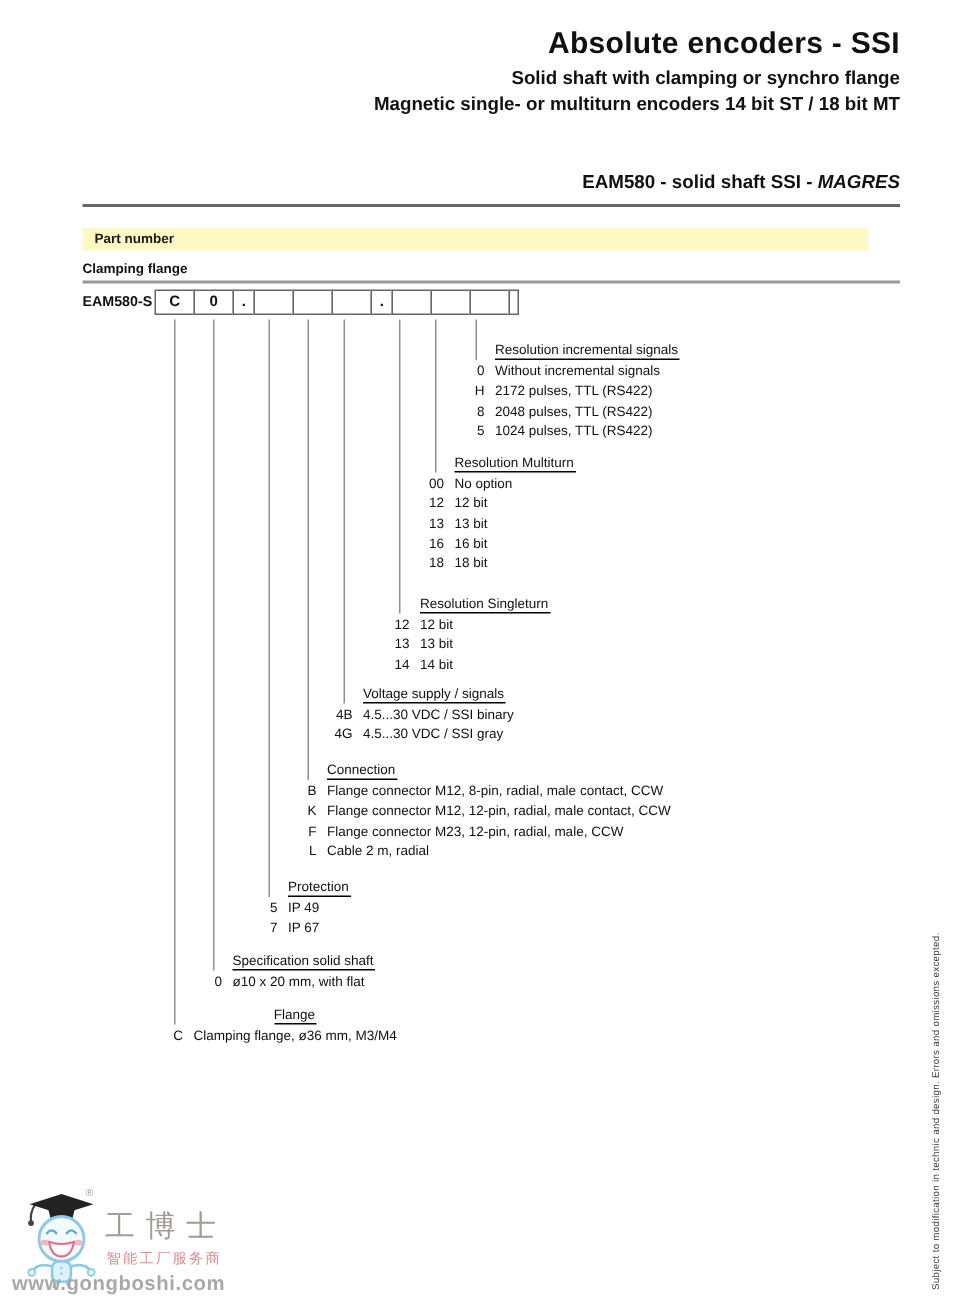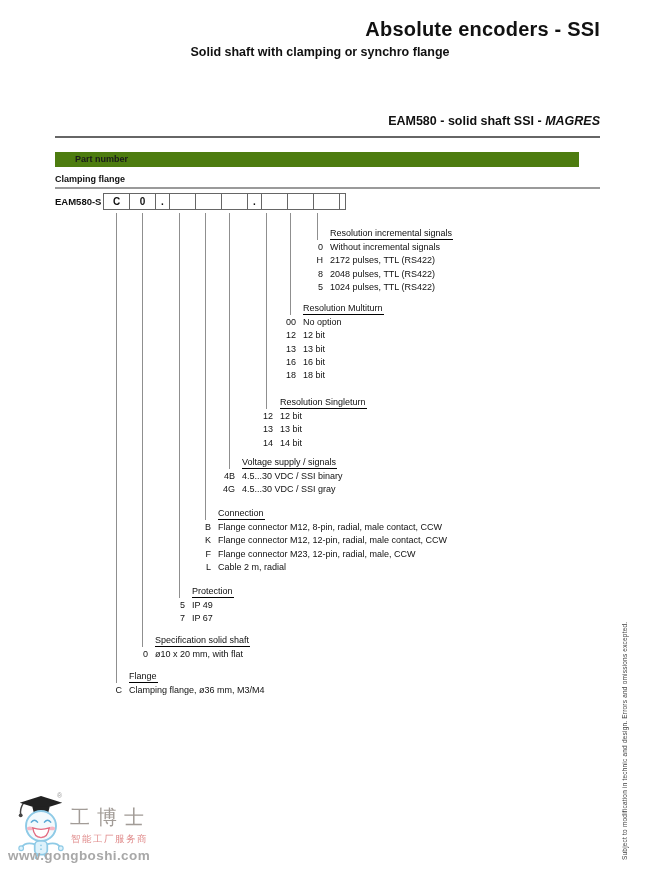--- a/index.html
+++ b/index.html
@@ -9,22 +9,22 @@
   }
   .abs { position:absolute; }
   .rt { text-align:right; }
   .title { font-size:20px; font-weight:bold; line-height:22px; letter-spacing:0.2px; }
   .subtitle { font-size:12.5px; font-weight:bold; line-height:15px; }
   .product-line { font-size:12.5px; font-weight:bold; }
   .product-line .it { font-style:italic; }
   .hrule { position:absolute; background:#666; }
   .graybar {
     position:absolute; left:55px; top:152px; width:524px; height:15px;
-    background:#4d7c0f; font-size:9px; font-weight:bold; line-height:15px;
-    padding-left:20px; box-sizing:border-box; color:#1a1a1a;
+    background:#fef9c3; font-size:9px; font-weight:bold; line-height:15px;
+    padding-left:8px; box-sizing:border-box; color:#1a1a1a;
   }
   .variant-heading { font-size:9px; font-weight:bold; }
   .pn-prefix { font-size:9.5px; font-weight:bold; line-height:17px; }
   .pn-table { position:absolute; left:103px; top:193px; display:flex; }
   .pn-cell {
     height:17px; box-sizing:border-box; border:1px solid #666; margin-left:-1px;
     background:#fff; font-size:10px; font-weight:bold; text-align:center; line-height:15px;
   }
   .pn-cell:first-child { margin-left:0; }
   .vline { position:absolute; width:1px; background:#8f8f8f; }
@@ -52,21 +52,22 @@
     position:absolute; left:0px; top:56px; font-size:13.5px; color:#a8a8a8;
     font-weight:bold; letter-spacing:0.4px; white-space:nowrap;
   }
 </style>
 </head>
 <body>
 
 <div class="page">
 
   <div class="abs rt title" style="right:47px; top:18px; width:560px;">Absolute encoders - SSI</div>
-  <div class="abs rt subtitle" style="right:47px; top:45px; width:560px;text-align:center;">Solid shaft with clamping or synchro flange</div>
+  <div class="abs rt subtitle" style="right:47px; top:45px; width:560px;">Solid shaft with clamping or synchro flange</div>
+  <div class="abs rt subtitle" style="right:47px; top:62px; width:560px;">Magnetic single- or multiturn encoders 14 bit ST / 18 bit MT</div>
 
   <div class="abs rt product-line" style="right:47px; top:114px; width:560px;">
     <span>EAM580 - solid shaft SSI - </span><span class="it">MAGRES</span>
   </div>
   <div class="hrule" style="left:55px; top:136px; width:545px; height:2px;"></div>
 
   <div class="graybar">Part number</div>
 
   <div class="abs variant-heading" style="left:55px; top:174px;">Clamping flange</div>
   <div class="hrule" style="left:55px; top:187px; width:545px; height:2px; background:#9a9a9a;"></div>
@@ -137,21 +138,21 @@
     <span class="hdr">Protection</span>
     <div class="opt"><span class="code">5</span><span>IP 49</span></div>
     <div class="opt"><span class="code">7</span><span>IP 67</span></div>
   </div>
 
   <div class="section" style="left:155px; top:634px;">
     <span class="hdr">Specification solid shaft</span>
     <div class="opt"><span class="code">0</span><span>ø10 x 20 mm, with flat</span></div>
   </div>
 
-  <div class="section" style="left:129px; top:670px;">
+  <div class="section" style="left:129px; top:670px;text-align:center;">
     <span class="hdr">Flange</span>
     <div class="opt"><span class="code">C</span><span>Clamping flange, ø36 mm, M3/M4</span></div>
   </div>
 
   <div class="sidenote">Subject to modification in technic and design. Errors and omissions excepted.</div>
 
   <div class="logo">
     <svg width="58" height="66" viewBox="0 0 60 68" style="position:absolute; left:4px; top:1px;">
 
       <path d="M12,10 Q8,16 9,22" stroke="#444" stroke-width="1.5" fill="none"></path>

